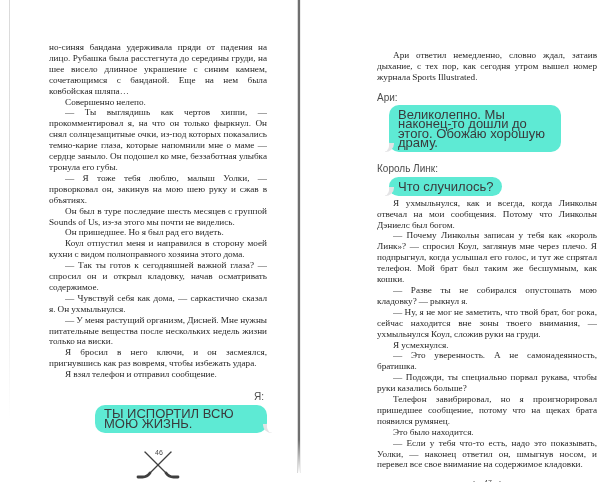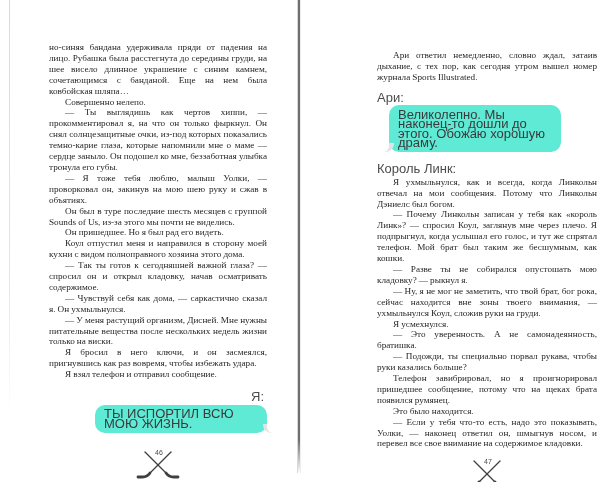--- a/index.html
+++ b/index.html
@@ -26,21 +26,21 @@
   .page-right { left:300px; padding:50px 47px 0 33px;margin-left:44px; }
 
   .para {
     margin:0; font-size:9.2px; line-height:10.9px; color:#272727;
     text-align:justify; text-indent:16px; word-spacing:-0.2px;
   }
   .para.noindent { text-indent:0; }
 
   .chat { font-family:"Liberation Sans", sans-serif; margin-top:11px; }
   .chat + .chat { margin-top:13px; }
-  .chat-label { font-size:13px; color:#4c4c4c; line-height:8.5px; margin-bottom:3px; }
+  .chat-label { font-size:10px; color:#4c4c4c; line-height:8.5px; margin-bottom:3px; }
 
   .bubble {
     position:relative; display:inline-block; box-sizing:border-box;
     background:#5eead4; color:#3a3a3c;
     font-size:13px; line-height:9.5px; padding:4.5px 9px;
     border-radius:10px; max-width:172px; text-align:left;
   }
   
   .bubble-in { margin-left:12px; }
   .bubble-in::before {
@@ -116,20 +116,21 @@
   <div class="page page-right">
     <p class="para">Ари ответил немедленно, словно ждал, затаив дыхание, с тех пор, как сегодня утром вышел номер журнала Sports Illustrated.</p>
 
     <div class="chat">
       <div class="chat-label">Ари:</div>
       <div class="bubble bubble-in">Великолепно. Мы наконец-то дошли до этого. Обожаю хорошую драму.</div>
     </div>
 
     <div class="chat">
       <div class="chat-label">Король Линк:</div>
+      <div class="bubble bubble-in">Что случилось?</div>
     </div>
 
     <p class="para body-gap">Я ухмыльнулся, как и всегда, когда Линкольн отвечал на мои сообщения. Потому что Линкольн Дэниелс был богом.</p>
     <p class="para">— Почему Линкольн записан у тебя как «король Линк»? — спросил Коул, заглянув мне через плечо. Я подпрыгнул, когда услышал его голос, и тут же спрятал телефон. Мой брат был таким же бесшумным, как кошки.</p>
     <p class="para">— Разве ты не собирался опустошать мою кладовку? — рыкнул я.</p>
     <p class="para">— Ну, я не мог не заметить, что твой брат, бог рока, сейчас находится вне зоны твоего внимания, — ухмыльнулся Коул, сложив руки на груди.</p>
     <p class="para">Я усмехнулся.</p>
     <p class="para">— Это уверенность. А не самонадеянность, братишка.</p>
     <p class="para">— Подожди, ты специально порвал рукава, чтобы руки казались больше?</p>
     <p class="para">Телефон завибрировал, но я проигнорировал пришедшее сообщение, потому что на щеках брата появился румянец.</p>

